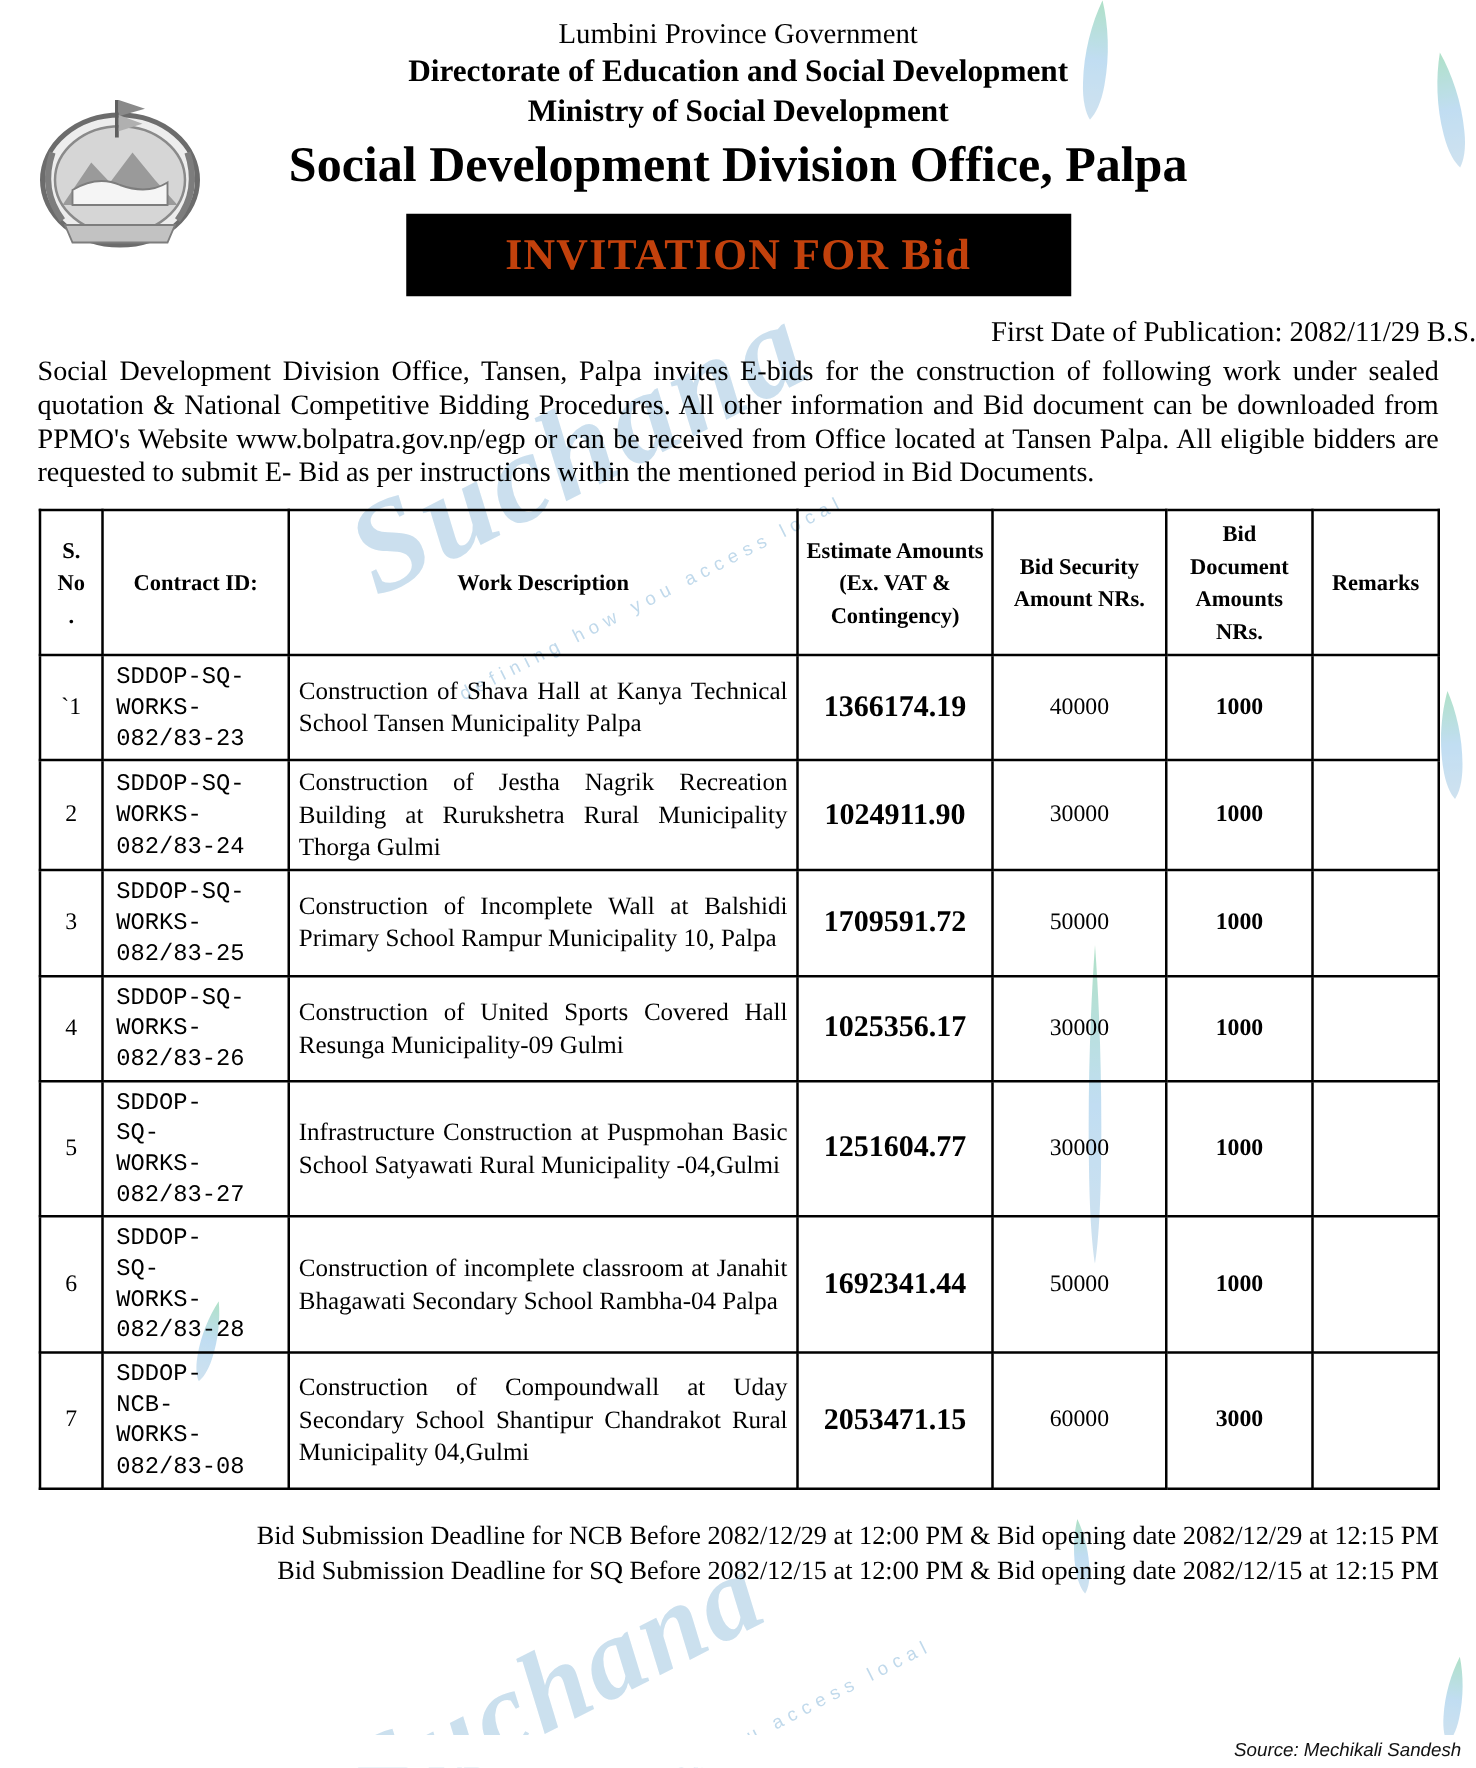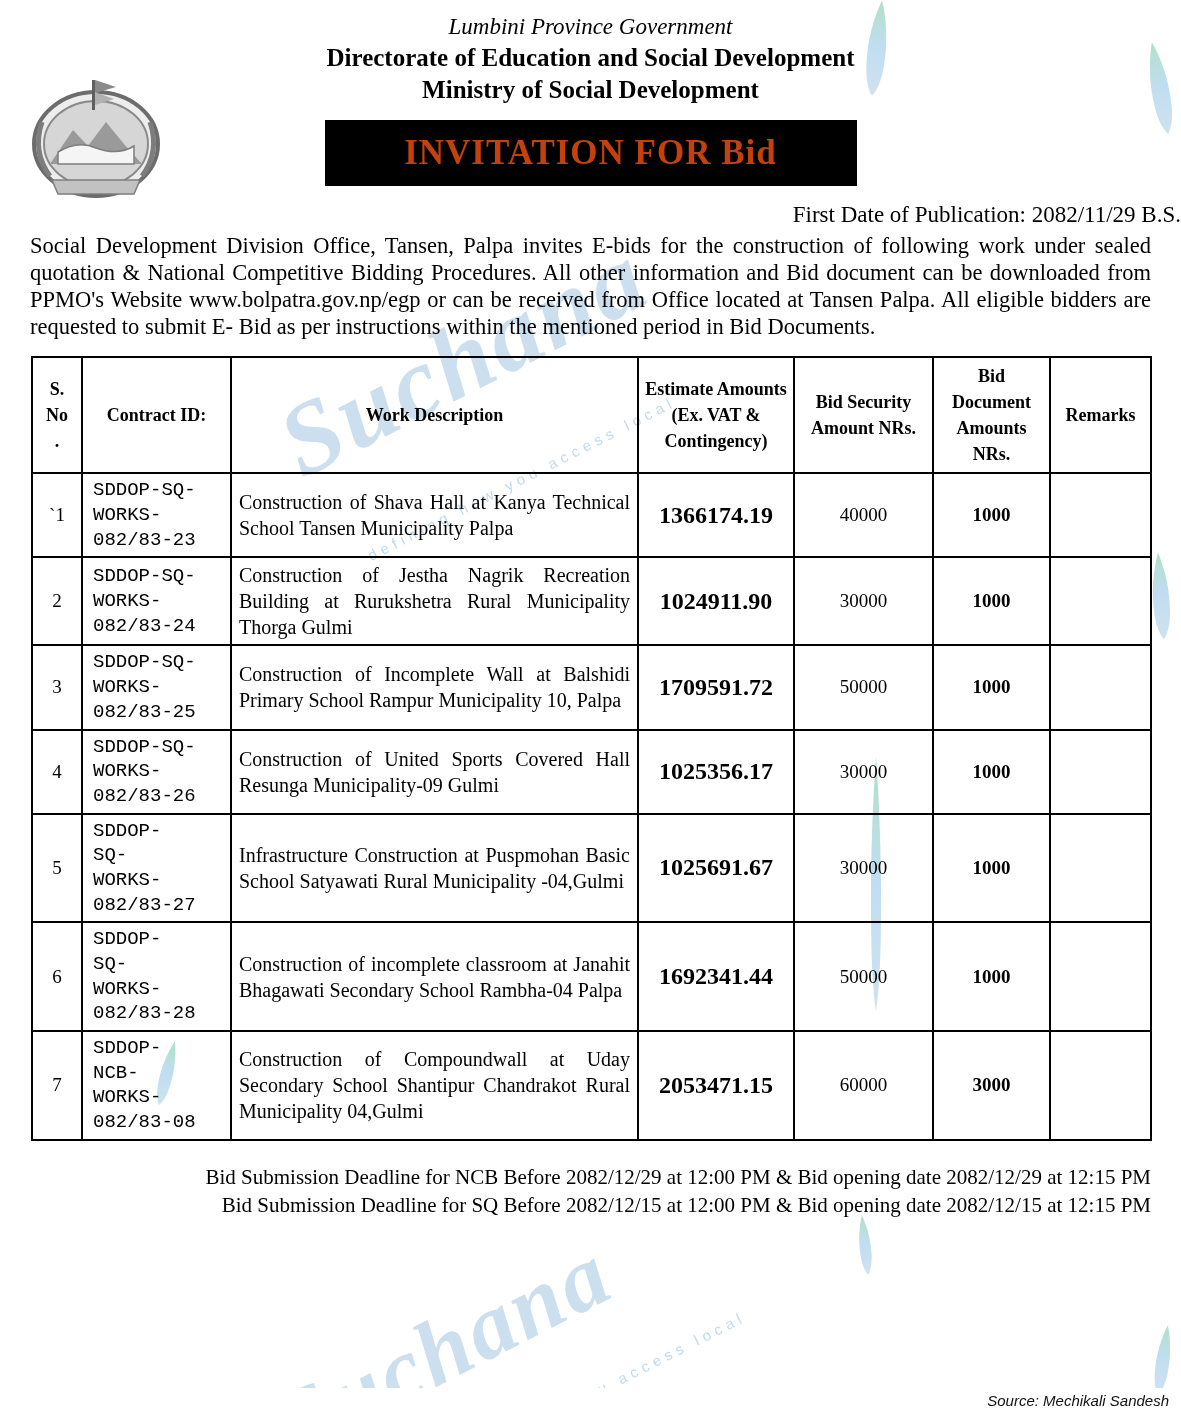--- a/index.html
+++ b/index.html
@@ -24,21 +24,21 @@
     position:absolute; color:#b6d3e8; opacity:.85; transform:rotate(-27deg);
     font-size:15px; letter-spacing:5px; white-space:nowrap;
     font-family:"Liberation Sans", sans-serif;
   }
   .wm-tag.top    { left:350px; top:470px; }
   .wm-tag.bottom { left:420px; top:1385px; }
   .leaf { position:absolute; opacity:.55; }
   
   .doc { position:relative; z-index:1; padding-top:14px; }
   .logo { position:absolute; left:28px; top:72px; width:136px; height:130px; }
-  .hdr1 { text-align:center; font-size:23px;font-style:italic; }
+  .hdr1 { text-align:center; font-size:23px; }
   .hdr2 { text-align:center; font-size:25px; font-weight:bold; margin-top:4px; }
   .hdr3 { text-align:center; font-size:40px; font-weight:bold; margin-top:4px; }
   .banner {
     width:532px; margin:16px auto 0 auto; background:#000; color:#c2410c;
     text-align:center; font-size:35px; font-weight:bold;
     padding:13px 0; letter-spacing:1px;
   }
   .pubdate { text-align:right; font-size:23px; margin-top:16px;margin-left:36px; }
   .intro {
     margin:4px 30px 0 30px; font-size:22.5px; line-height:1.2;
@@ -126,20 +126,21 @@
       <polygon points="67,20 86,27 67,33" fill="#b0b0b0"></polygon>
       <path d="M24 108 L112 108 L106 122 L30 122 Z" fill="#c2c2c2" stroke="#7d7d7d" stroke-width="1.5"></path>
       <path d="M14 50 Q4 80 22 104" fill="none" stroke="#7d7d7d" stroke-width="5"></path>
       <path d="M122 50 Q132 80 114 104" fill="none" stroke="#7d7d7d" stroke-width="5"></path>
     </svg>
   </div>
 
   <div class="hdr1">Lumbini Province Government</div>
   <div class="hdr2">Directorate of Education and Social Development</div>
   <div class="hdr2">Ministry of Social Development</div>
+  <div class="hdr3">Social Development Division Office, Palpa</div>
 
   <div class="banner">INVITATION FOR Bid</div>
 
   <div class="pubdate">First Date of Publication: 2082/11/29 B.S.</div>
 
   <p class="intro">Social Development Division Office, Tansen, Palpa invites E-bids for the construction of following work under sealed quotation &amp; National Competitive Bidding Procedures. All other information and Bid document can be downloaded from PPMO's Website www.bolpatra.gov.np/egp or can be received from Office located at Tansen Palpa. All eligible bidders are requested to submit E- Bid as per instructions within the mentioned period in Bid Documents.</p>
 
   <table class="bid">
     <colgroup>
       <col style="width:50px">
@@ -208,21 +209,21 @@
         <td class="docamt">1000</td>
         <td class="rem"></td>
       </tr>
       <tr>
         <td class="sn">5</td>
         <td class="cid pre">SDDOP-
 SQ-
 WORKS-
 082/83-27</td>
         <td class="work">Infrastructure Construction at Puspmohan Basic School Satyawati Rural Municipality -04,Gulmi</td>
-        <td class="est">1025691.67</td>
+        <td class="est">1251604.77</td>
         <td class="sec">30000</td>
         <td class="docamt">1000</td>
         <td class="rem"></td>
       </tr>
       <tr>
         <td class="sn">6</td>
         <td class="cid pre">SDDOP-
 SQ-
 WORKS-
 082/83-28</td>

